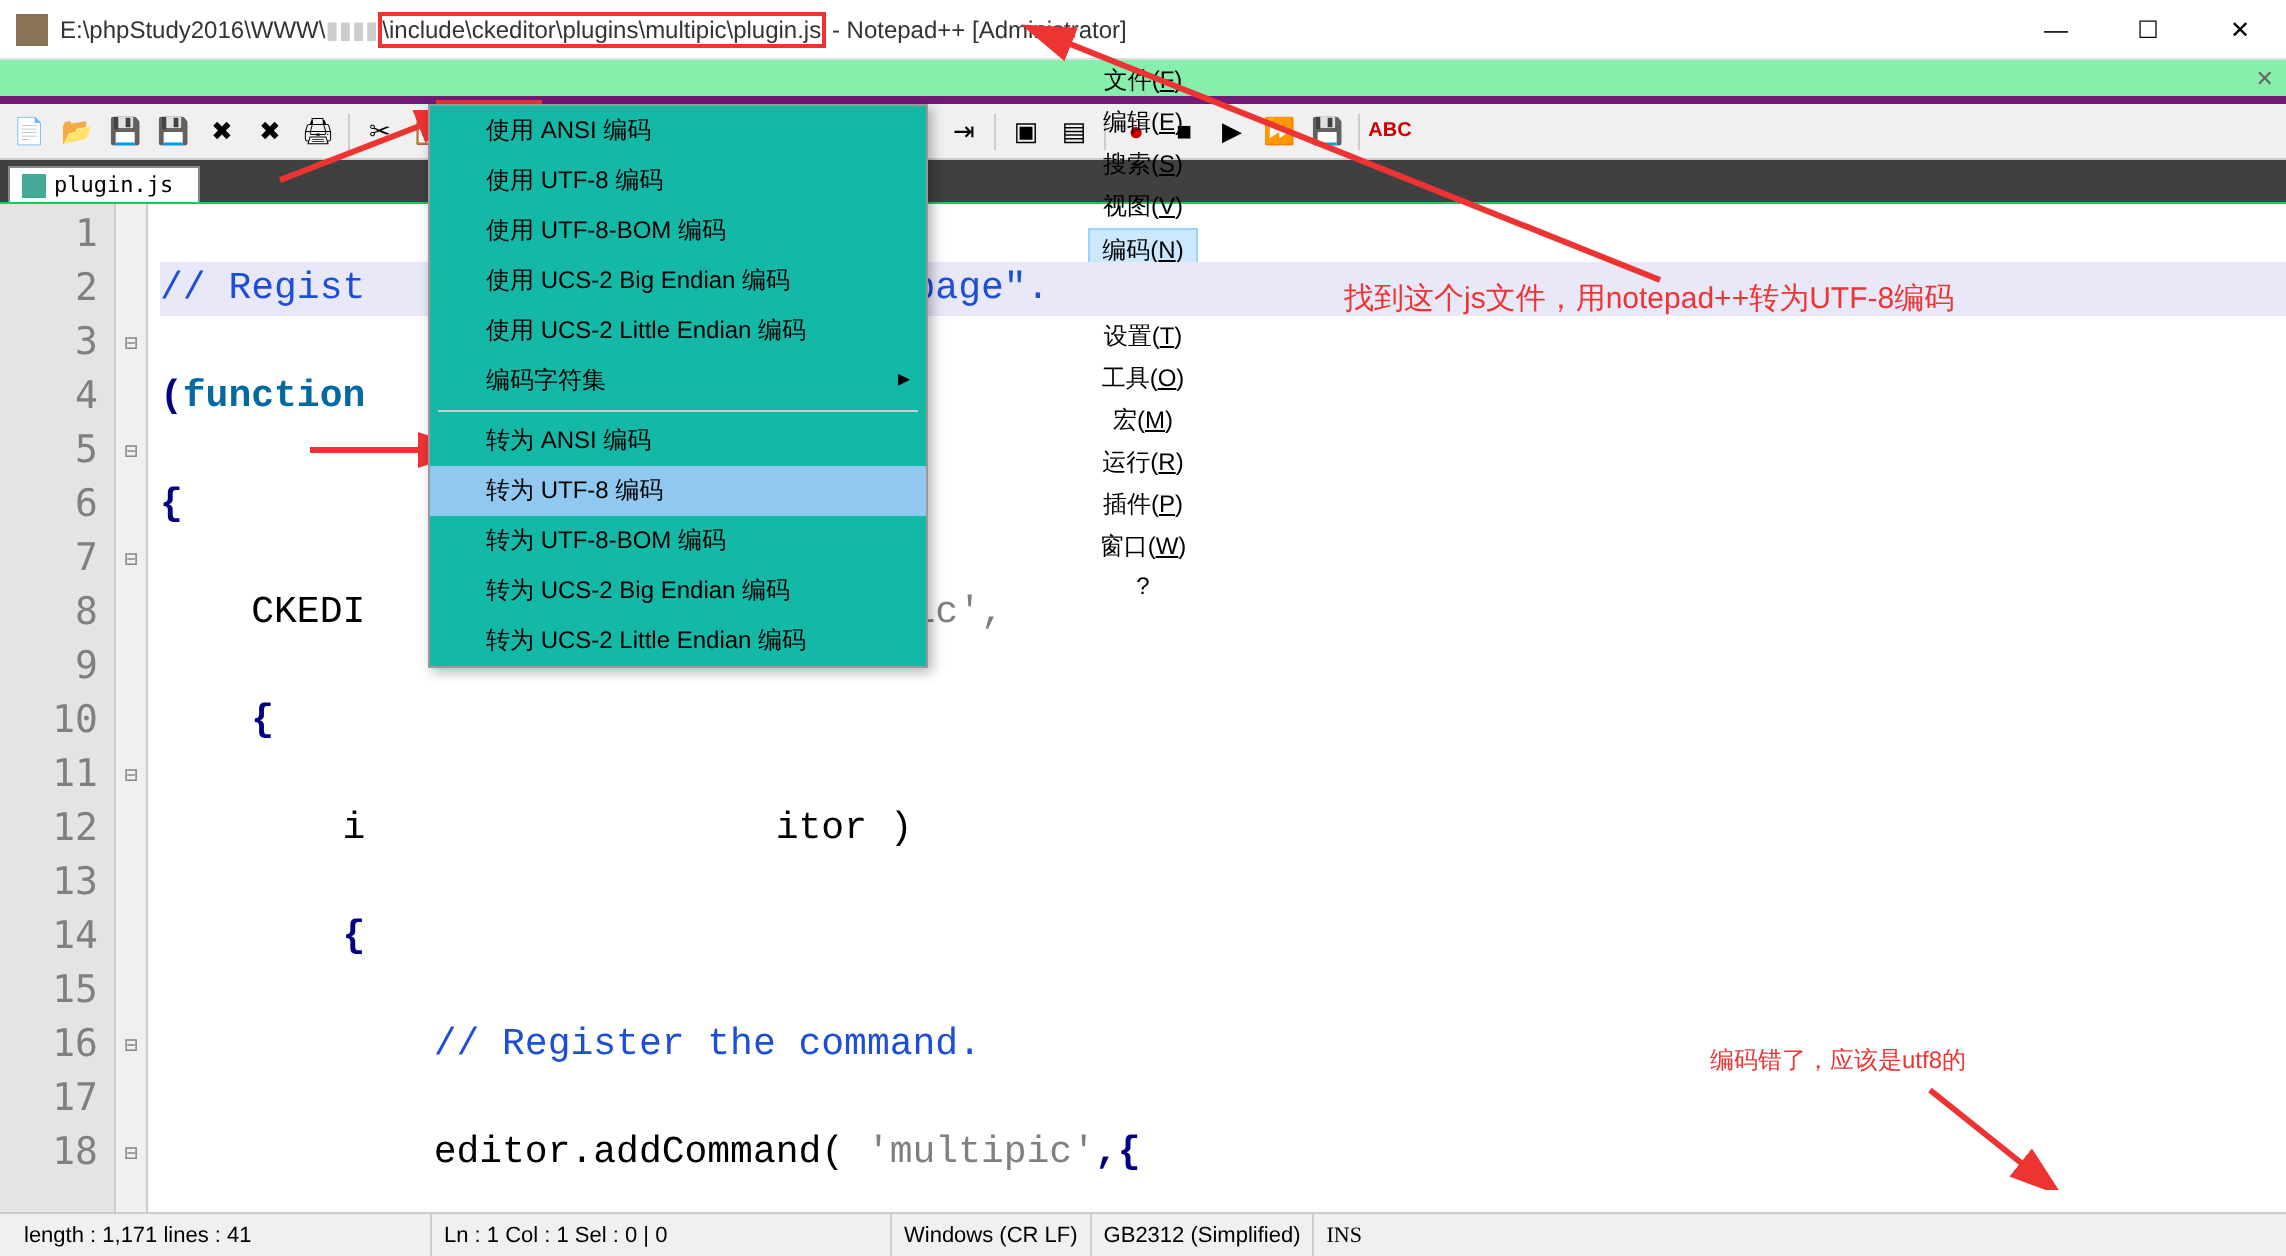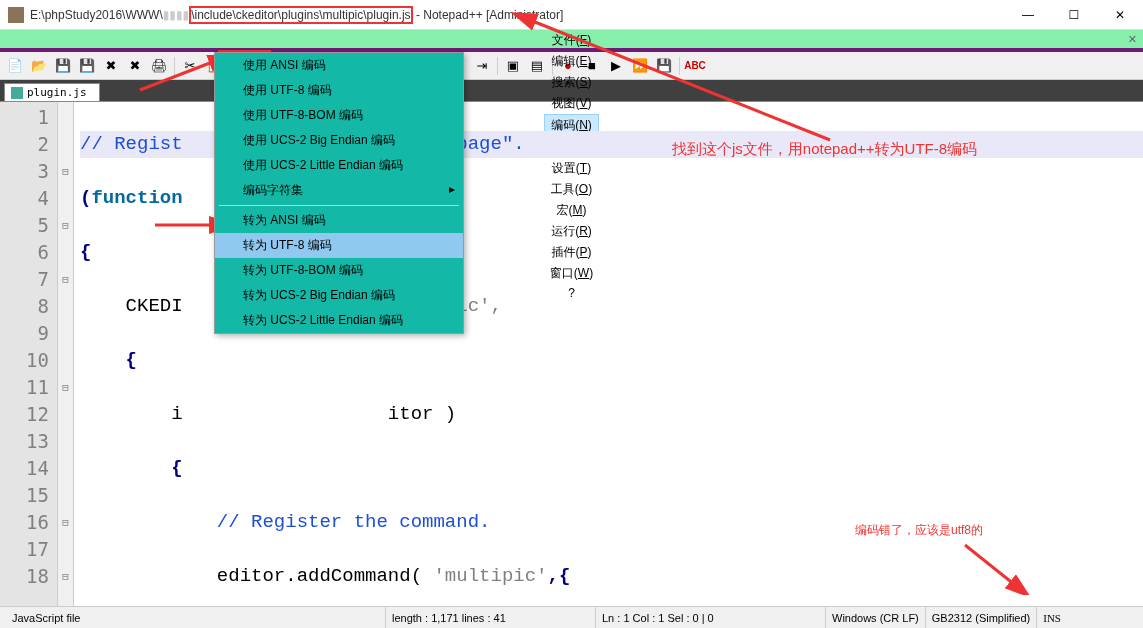--- a/index.html
+++ b/index.html
@@ -241,19 +241,18 @@
 <svg class="red-arrow" style="left:960px;top:540px;width:70px;height:55px;">
   <defs>
       <marker id="ah4" markerWidth="10" markerHeight="10" refX="2" refY="3" orient="auto">
         <path d="M0,0 L0,6 L9,3 z" fill="#e33"></path>
       </marker>
     </defs>
   <line x1="5" y1="5" x2="55" y2="45" stroke="#e33" stroke-width="3" marker-end="url(#ah4)"></line>
 </svg>
 
 <div class="statusbar">
-  <div class="sb-cell" style="width:380px;">JavaScript file</div>
   <div class="sb-cell" style="width:210px;">length : 1,171    lines : 41</div>
   <div class="sb-cell" style="width:230px;">Ln : 1    Col : 1    Sel : 0 | 0</div>
   <div class="sb-cell">Windows (CR LF)</div>
   <div class="sb-cell">GB2312 (Simplified)</div>
   <div class="sb-cell">INS</div>
 </div>
 
 </body></html>

